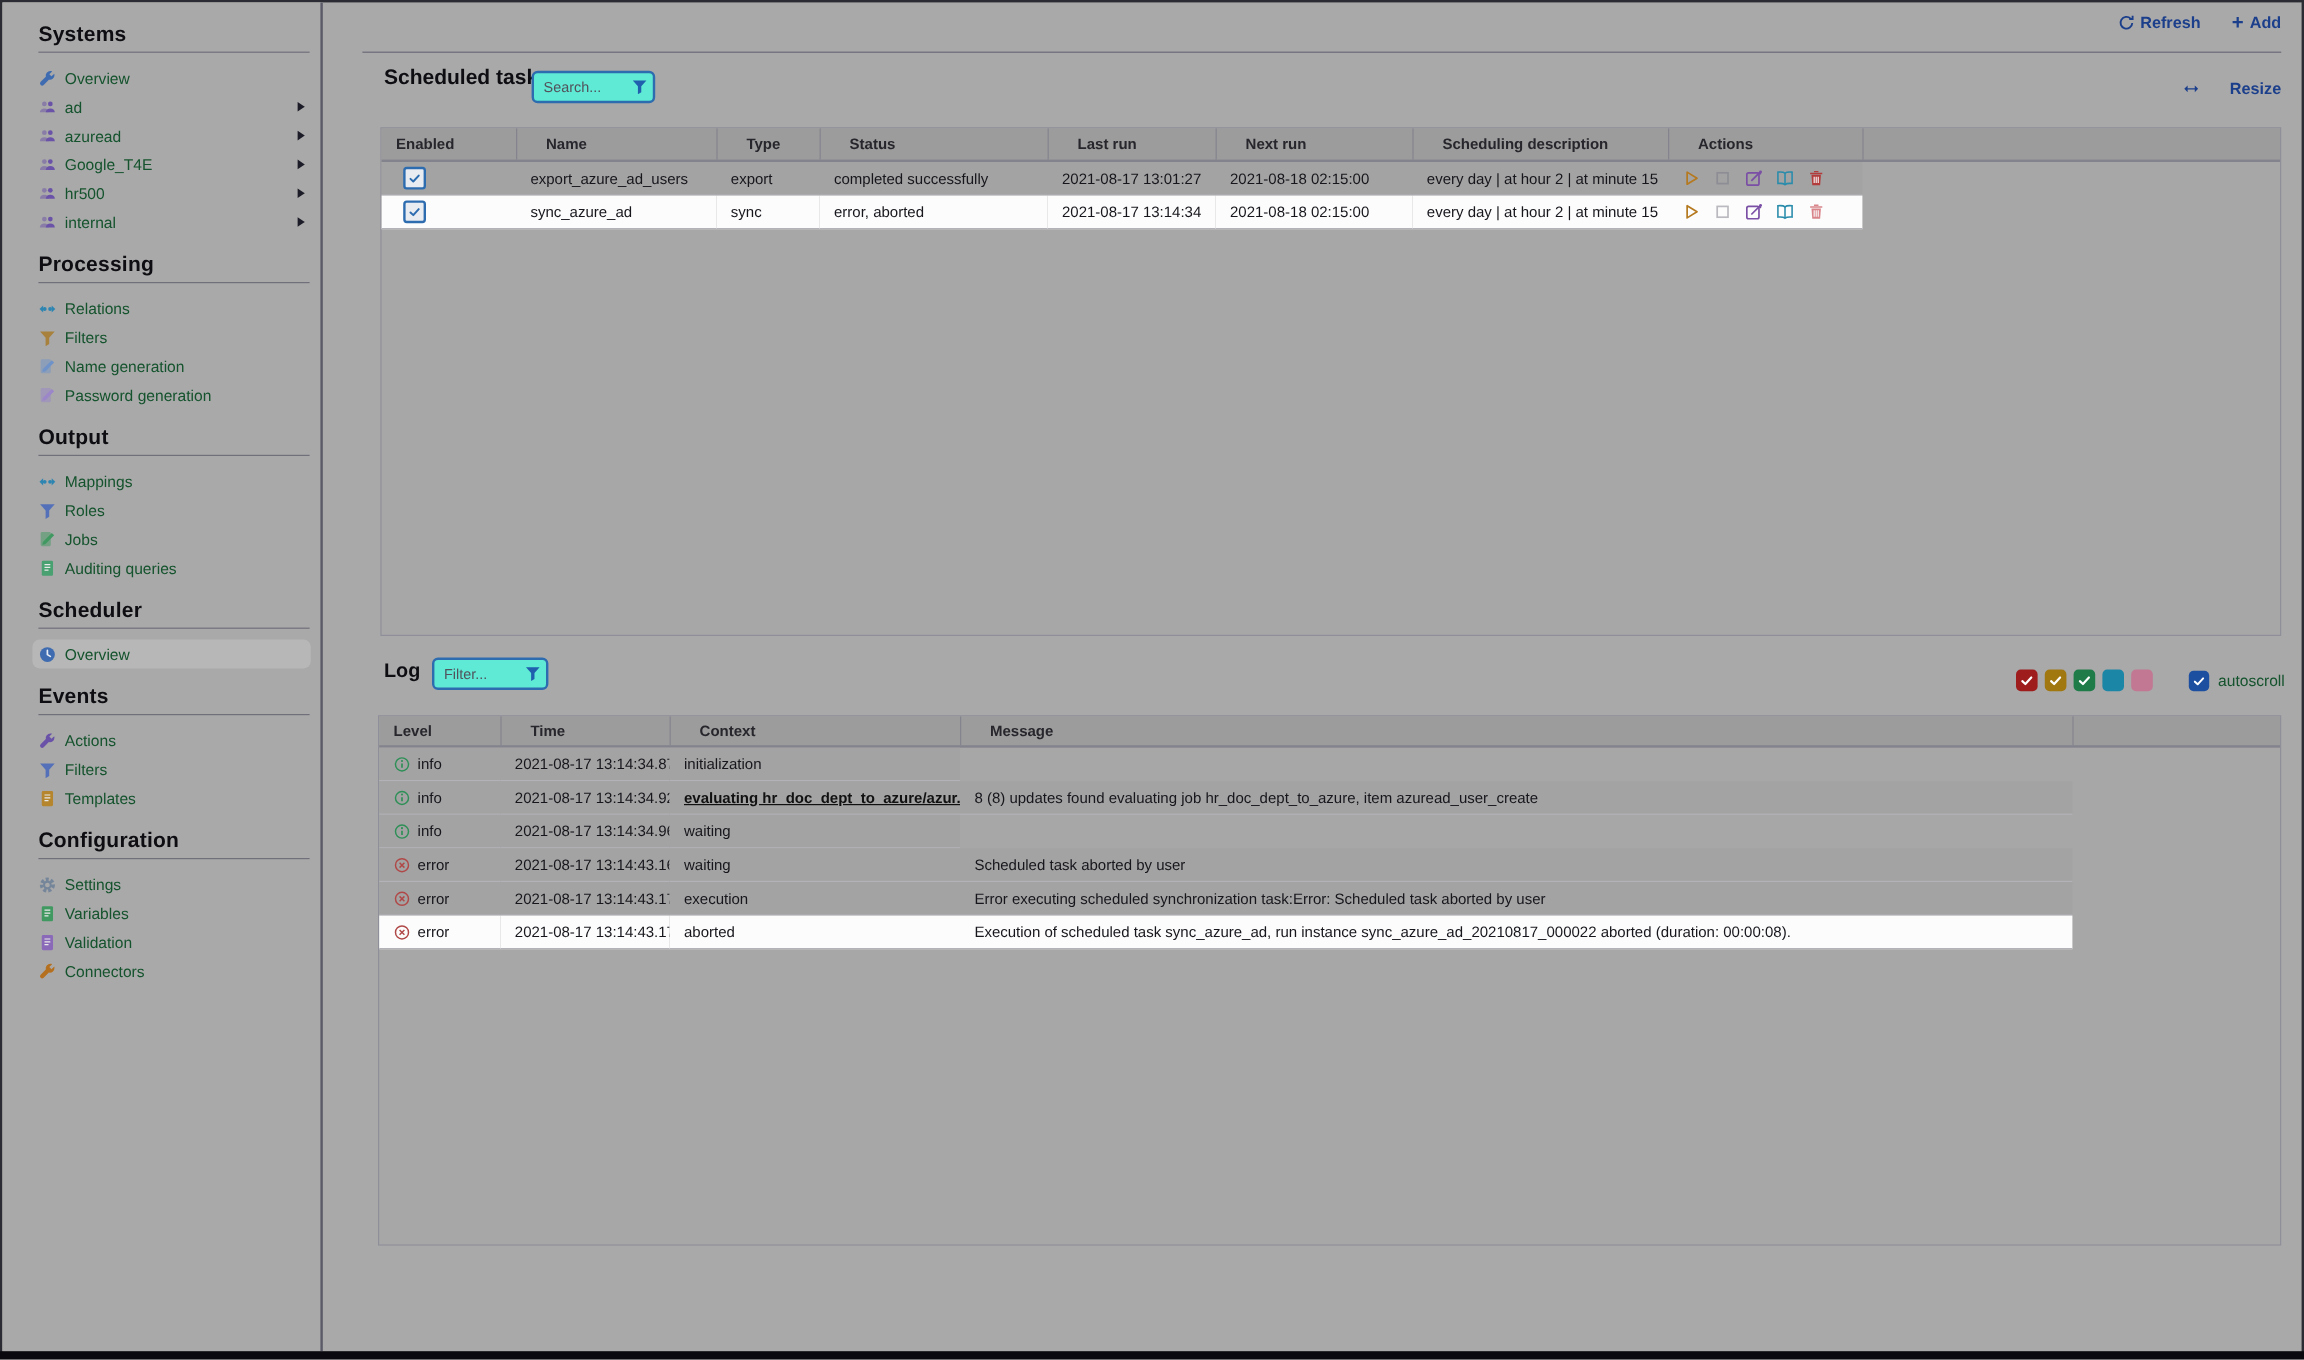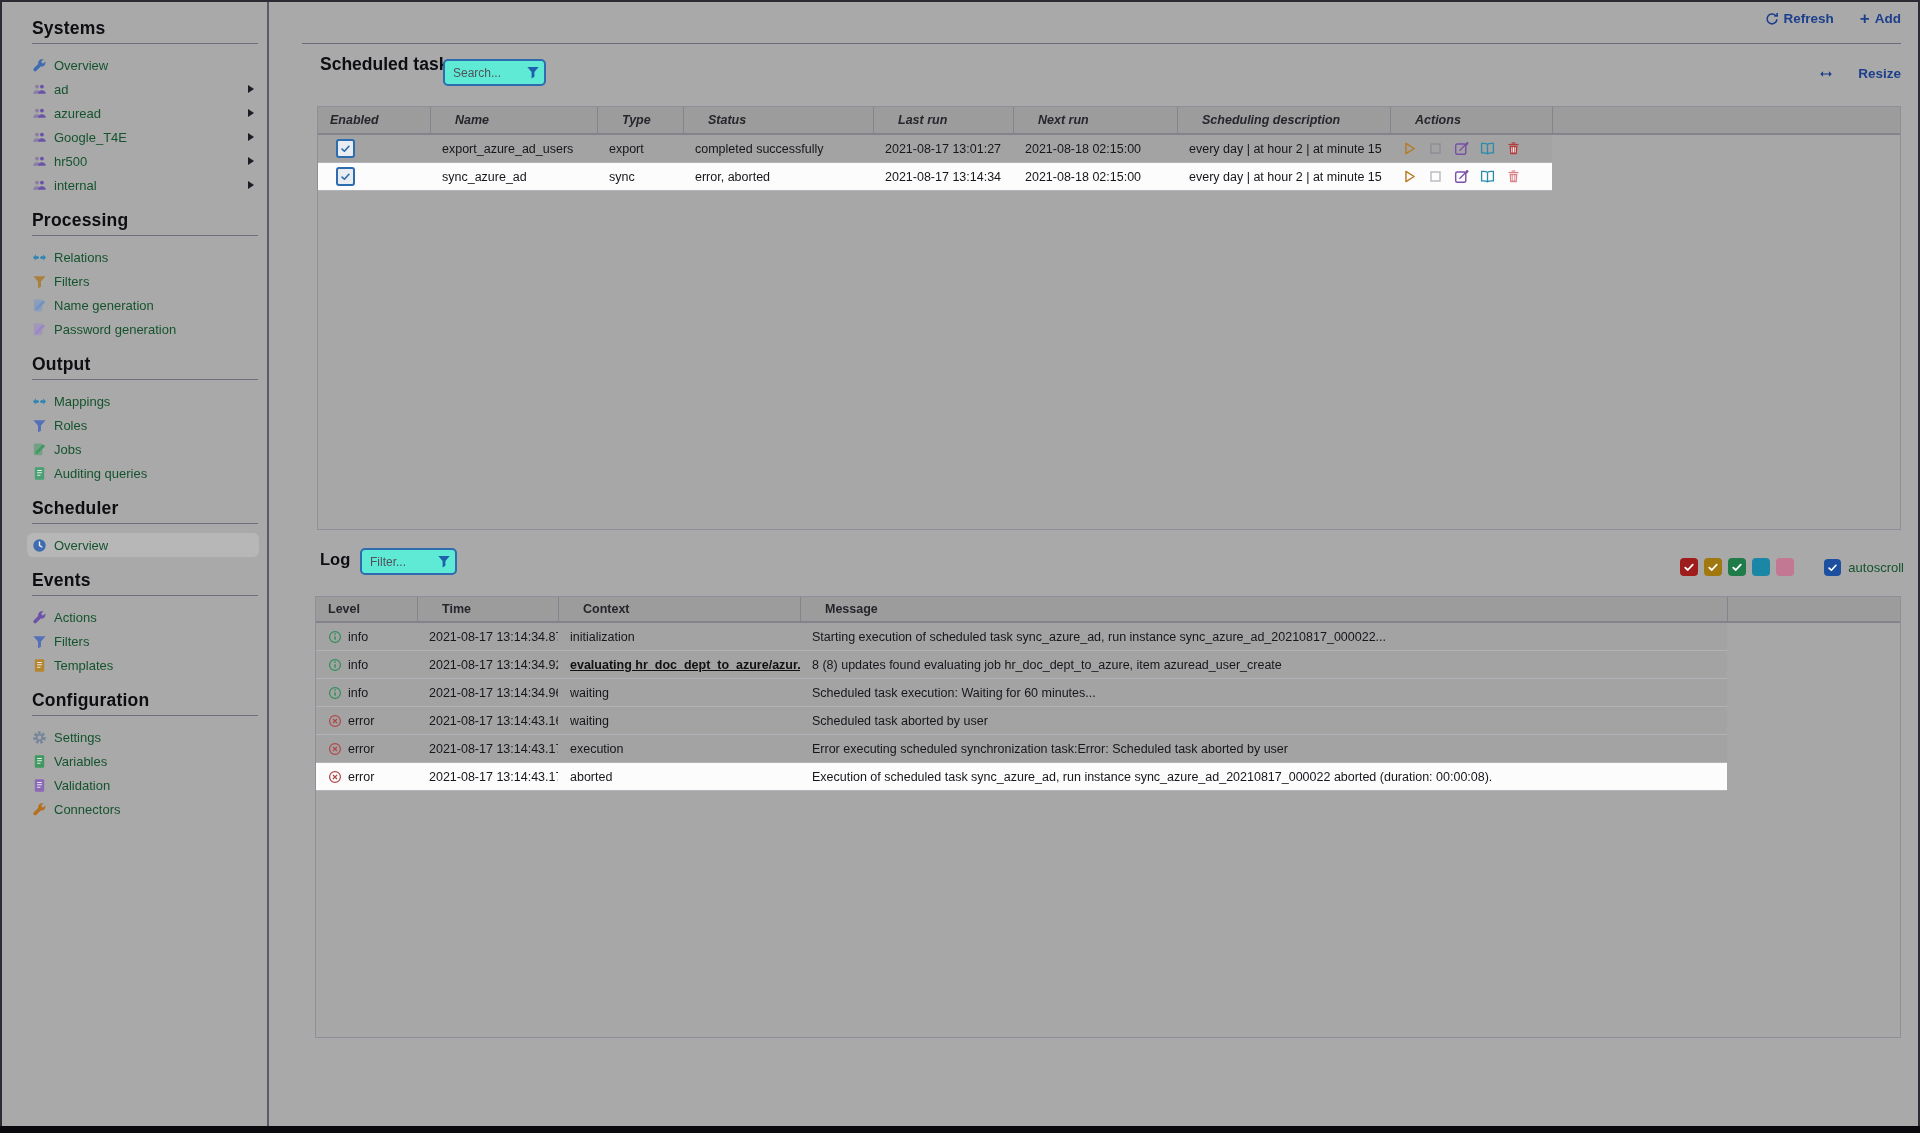--- a/index.html
+++ b/index.html
@@ -51,21 +51,21 @@
   .filterbox .funnel-btn{position:absolute;right:6px;top:6px;width:14px;height:14px;color:#1f5fae;cursor:pointer;}
   .search-box{left:172px;top:57px;width:103px;}
   .filter-box{left:89px;top:546px;width:97px;}
   .resize-link{position:absolute;right:17px;top:64px;gap:25px;}
 
   
   .tbl{position:absolute;background:#a7a7a7;border:1px solid #8f8f9a;box-sizing:border-box;}
   .tbl1{left:46px;top:104px;width:1584px;height:424px;}
   .tbl2{left:44px;top:594px;width:1586px;height:442px;}
   .thead{display:grid;background:#9c9c9c;border-bottom:2px solid #83838e;}
-  .tbl1 .thead{grid-template-columns:112px 167px 86px 190px 140px 164px 213px 162px auto;height:26px;font-style:italic;}
+  .tbl1 .thead{grid-template-columns:112px 167px 86px 190px 140px 164px 213px 162px auto;height:26px;}
   .tbl2 .thead{grid-template-columns:101px 141px 242px 927px auto;height:24px;}
   .th{font-size:12.5px;font-weight:600;color:#26262c;display:flex;align-items:center;
     padding-left:12px;}
   .th + .th{border-left:1px solid #84848e;padding-left:24px;}
   .trow{display:grid;height:28px;}
   .tbl1 .trow{grid-template-columns:112px 167px 86px 190px 140px 164px 213px 162px auto;}
   .tbl2 .trow{grid-template-columns:101px 141px 242px 927px auto;}
   .td{font-size:12.5px;color:#16161c;display:flex;align-items:center;padding-left:12px;
     background:#a3a3a3;border-bottom:1px solid #b2b2b8;box-sizing:border-box;overflow:hidden;white-space:nowrap;}
   .td.filler{background:transparent;border-bottom:none;}
@@ -521,21 +521,20 @@
 
       <div class="trow">
         <div class="td">
             <svg class="lv-ic lv-info">
               <use href="#i-info"></use>
             </svg>
             <span>info</span>
           </div>
         <div class="td">2021-08-17 13:14:34.873</div>
         <div class="td">initialization</div>
-        <div class="td">Starting execution of scheduled task sync_azure_ad, run instance sync_azure_ad_20210817_000022...</div>
         <div class="td filler"></div>
       </div>
 
       <div class="trow">
         <div class="td">
             <svg class="lv-ic lv-info">
               <use href="#i-info"></use>
             </svg>
             <span>info</span>
           </div>
@@ -549,21 +548,20 @@
 
       <div class="trow">
         <div class="td">
             <svg class="lv-ic lv-info">
               <use href="#i-info"></use>
             </svg>
             <span>info</span>
           </div>
         <div class="td">2021-08-17 13:14:34.966</div>
         <div class="td">waiting</div>
-        <div class="td">Scheduled task execution: Waiting for 60 minutes...</div>
         <div class="td filler"></div>
       </div>
 
       <div class="trow">
         <div class="td">
             <svg class="lv-ic lv-error">
               <use href="#i-error"></use>
             </svg>
             <span>error</span>
           </div>

